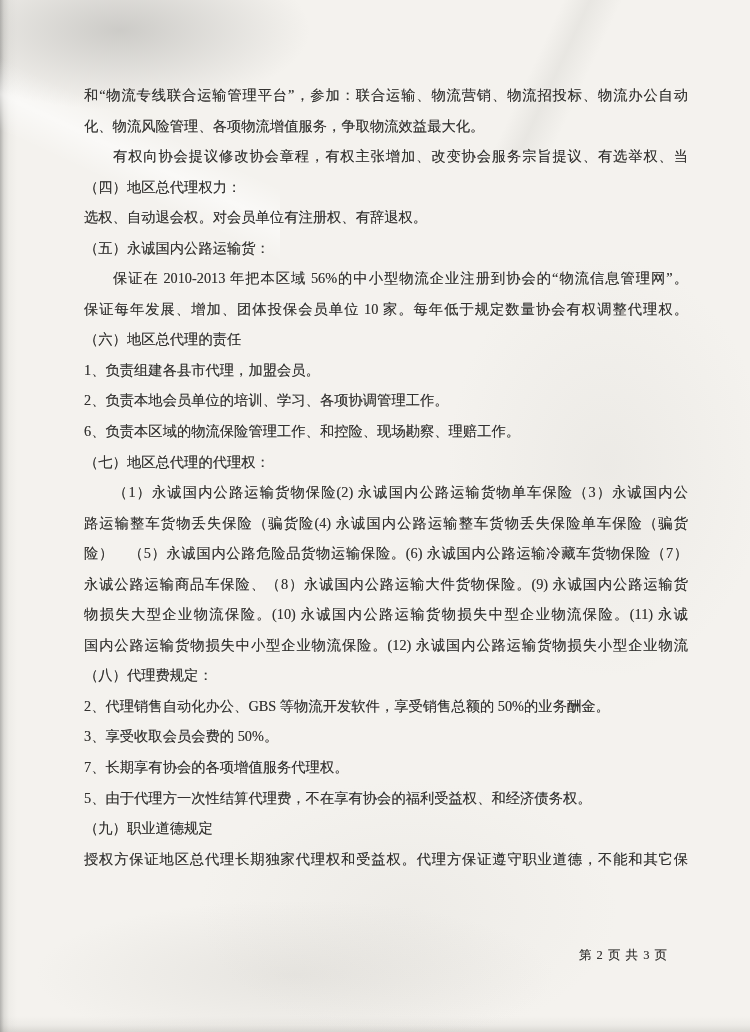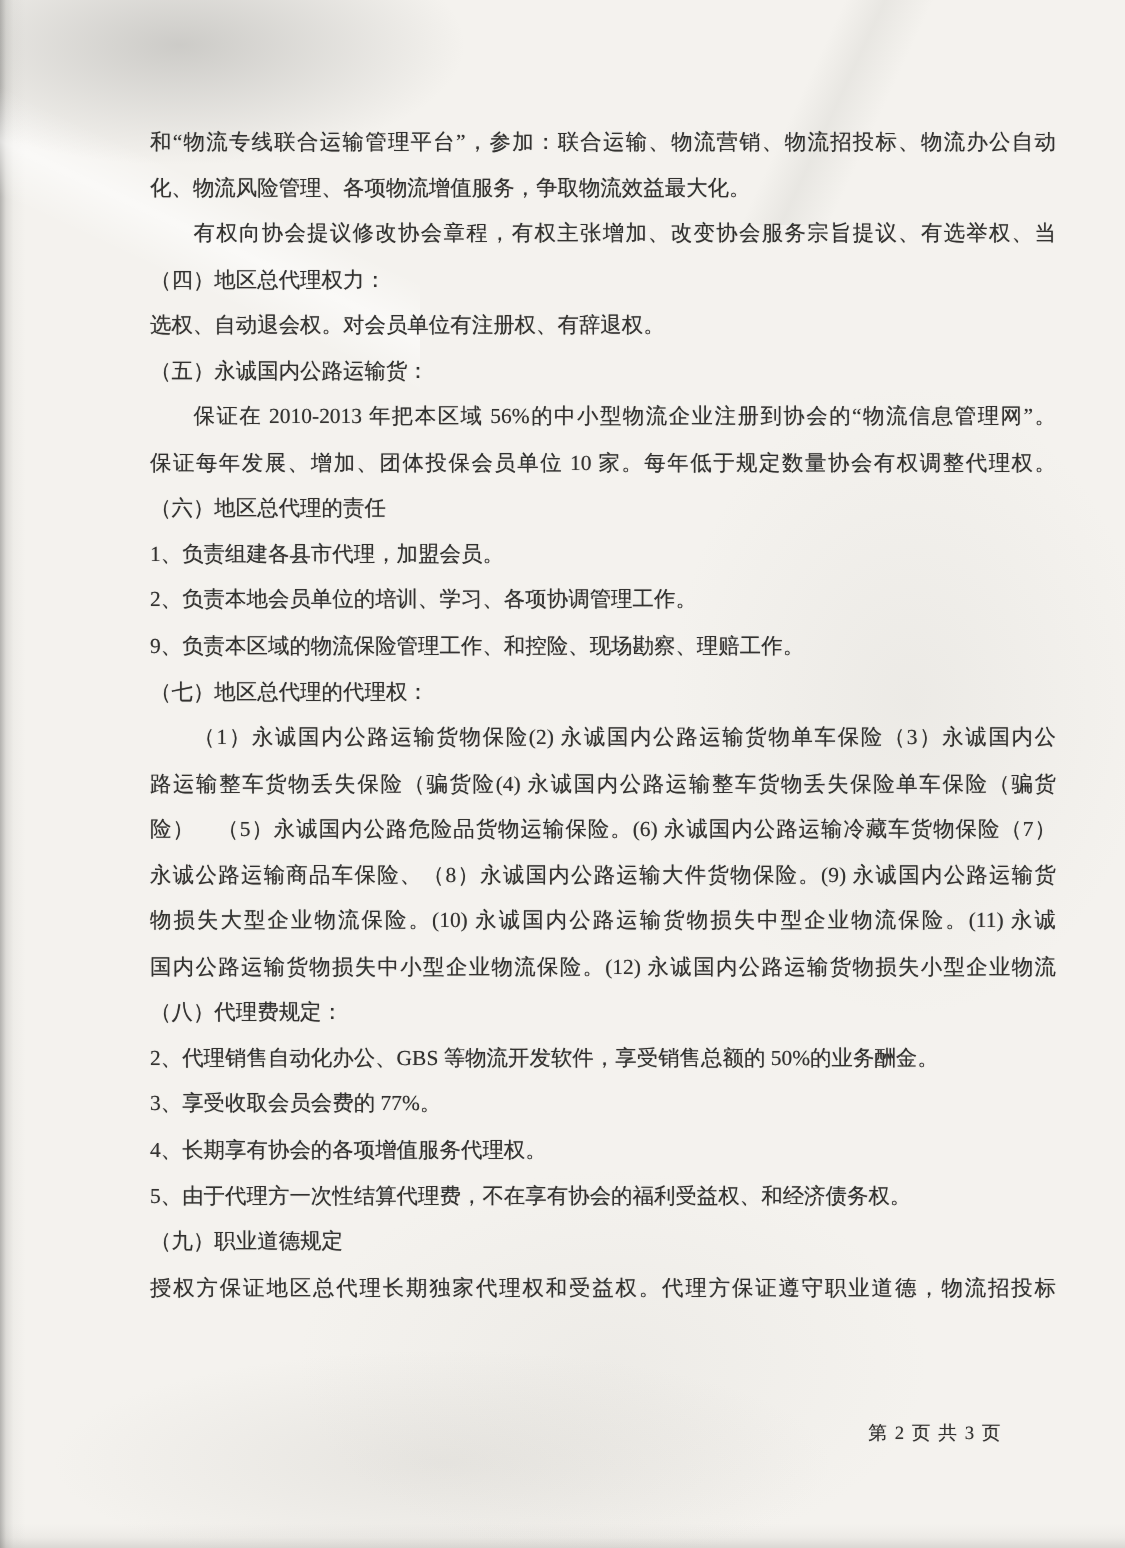--- a/index.html
+++ b/index.html
@@ -43,21 +43,21 @@
       right -40px top -20px,
       0 0,
       left bottom,
       15% 102%,
       104% 42%,
       60% 101%;
     background-repeat: no-repeat;
   }
   .text-col {
     position: absolute;
-    left: 100px;
+    left: 84px;
     top: 80px;
     width: 604px;
     font-family: "Liberation Serif", "DejaVu Serif", serif;
     font-size: 14.3px;
     color: var(--ink, #333230);
     text-shadow: 0 0 0.6px rgba(55,54,52,0.55);
   }
   .line {
     height: 30.55px;
     line-height: 30.55px;
@@ -93,30 +93,30 @@
       <div class="line">化、物流风险管理、各项物流增值服务，争取物流效益最大化。</div>
       <div class="line ind just">有权向协会提议修改协会章程，有权主张增加、改变协会服务宗旨提议、有选举权、当</div>
       <div class="line">（四）地区总代理权力：</div>
       <div class="line">选权、自动退会权。对会员单位有注册权、有辞退权。</div>
       <div class="line">（五）永诚国内公路运输货：</div>
       <div class="line ind just">保证在 2010-2013 年把本区域 56%的中小型物流企业注册到协会的“物流信息管理网”。</div>
       <div class="line just">保证每年发展、增加、团体投保会员单位 10 家。每年低于规定数量协会有权调整代理权。</div>
       <div class="line">（六）地区总代理的责任</div>
       <div class="line">1、负责组建各县市代理，加盟会员。</div>
       <div class="line">2、负责本地会员单位的培训、学习、各项协调管理工作。</div>
-      <div class="line">9、负责本区域的物流保险管理工作、和控险、现场勘察、理赔工作。</div>
+      <div class="line">6、负责本区域的物流保险管理工作、和控险、现场勘察、理赔工作。</div>
       <div class="line">（七）地区总代理的代理权：</div>
       <div class="line ind just">（1）永诚国内公路运输货物保险(2) 永诚国内公路运输货物单车保险（3）永诚国内公</div>
       <div class="line just">路运输整车货物丢失保险（骗货险(4) 永诚国内公路运输整车货物丢失保险单车保险（骗货</div>
       <div class="line just">险）　（5）永诚国内公路危险品货物运输保险。(6) 永诚国内公路运输冷藏车货物保险（7）</div>
       <div class="line just">永诚公路运输商品车保险、（8）永诚国内公路运输大件货物保险。(9) 永诚国内公路运输货</div>
       <div class="line just">物损失大型企业物流保险。(10) 永诚国内公路运输货物损失中型企业物流保险。(11) 永诚</div>
       <div class="line just">国内公路运输货物损失中小型企业物流保险。(12) 永诚国内公路运输货物损失小型企业物流</div>
       <div class="line">（八）代理费规定：</div>
       <div class="line">2、代理销售自动化办公、GBS 等物流开发软件，享受销售总额的 50%的业务酬金。</div>
-      <div class="line">3、享受收取会员会费的 77%。</div>
-      <div class="line">4、长期享有协会的各项增值服务代理权。</div>
+      <div class="line">3、享受收取会员会费的 50%。</div>
+      <div class="line">7、长期享有协会的各项增值服务代理权。</div>
       <div class="line">5、由于代理方一次性结算代理费，不在享有协会的福利受益权、和经济债务权。</div>
       <div class="line">（九）职业道德规定</div>
-      <div class="line just">授权方保证地区总代理长期独家代理权和受益权。代理方保证遵守职业道德，物流招投标</div>
+      <div class="line just">授权方保证地区总代理长期独家代理权和受益权。代理方保证遵守职业道德，不能和其它保</div>
     </div>
   <div class="footer">第 2 页 共 3 页</div>
 </div>
 
 </body></html>

